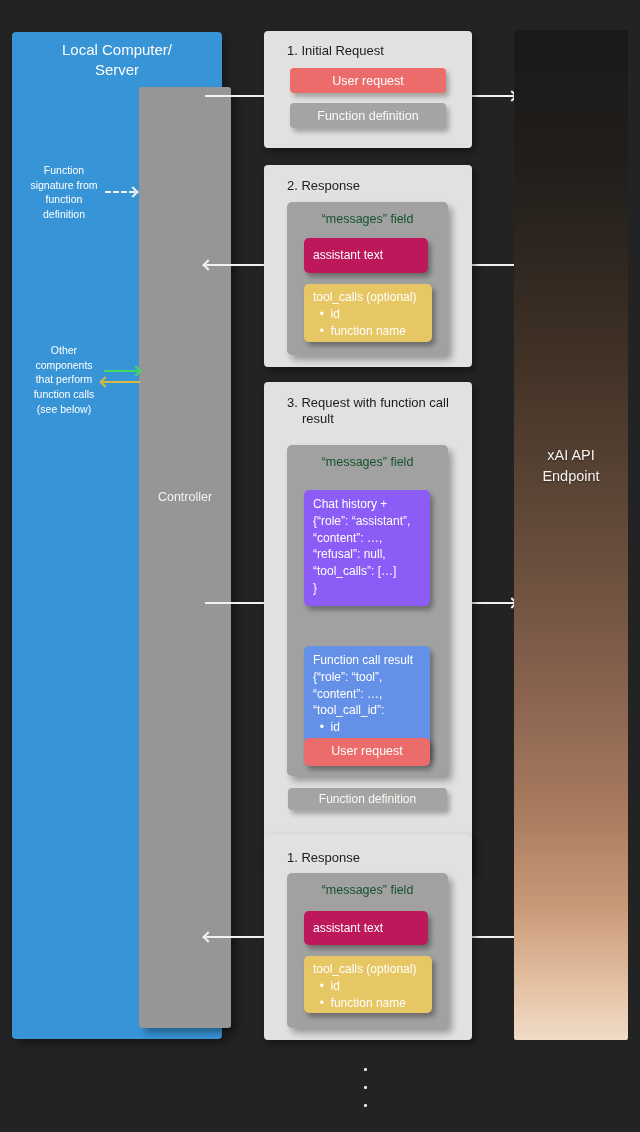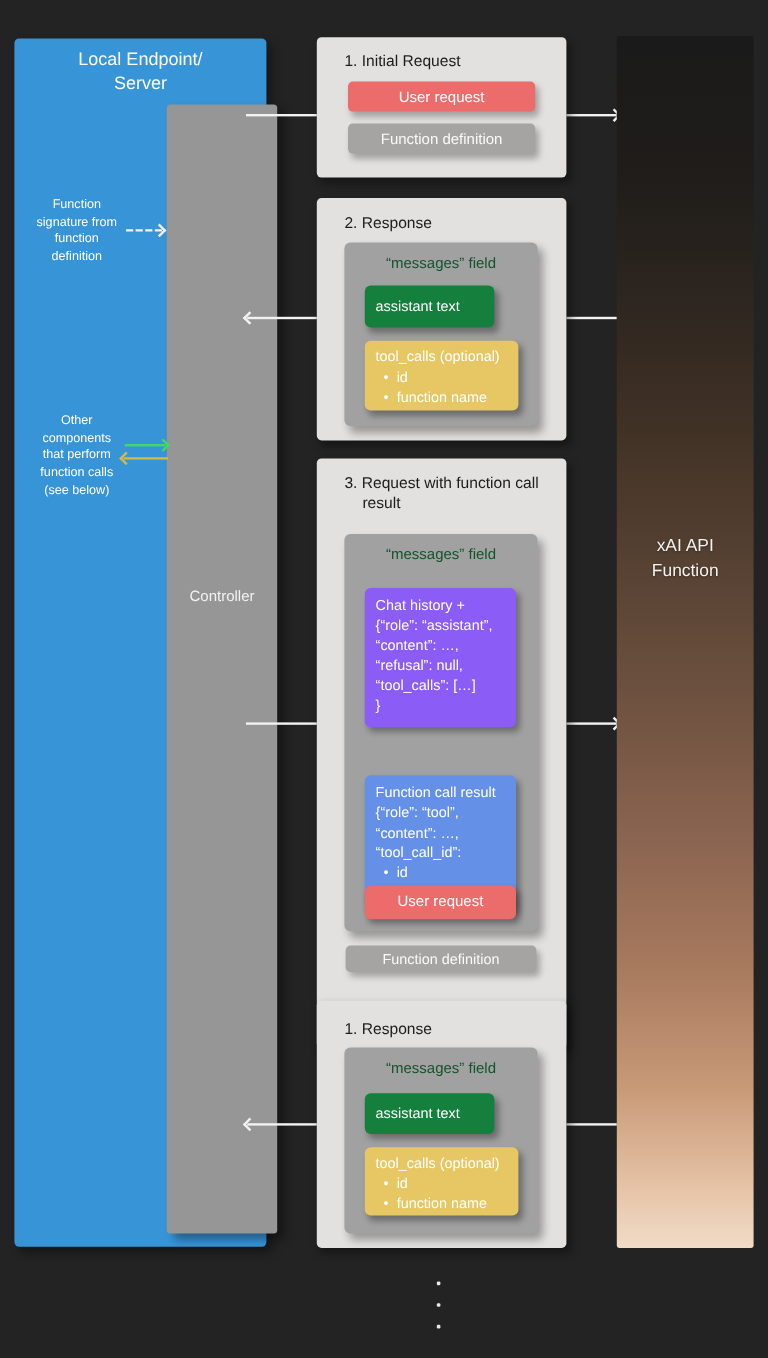--- a/index.html
+++ b/index.html
@@ -51,21 +51,21 @@
        font-size:12.5px;box-shadow:3px 4px 5px rgba(0,0,0,0.28);}
   .btn-red{background:#ec6c6c;color:#ffffff;}
   .btn-gray{background:#a5a4a2;}
 
   .msgbox{position:absolute;left:23px;width:161px;background:#a1a1a1;border-radius:5px;
           box-shadow:4px 5px 7px rgba(0,0,0,0.33);}
   .msglabel{text-align:center;color:#14532d;font-size:12.5px;margin-top:10px;}
 
   .cbox{position:absolute;left:17px;border-radius:5px;color:#ffffff;font-size:12px;
         line-height:1.4;box-shadow:3px 4px 5px rgba(0,0,0,0.33);box-sizing:border-box;}
-  .cbox-green{background:#15803d;width:108px;display:flex;align-items:center;padding-left:9px;text-align:right;}
+  .cbox-green{background:#be185d;width:124px;display:flex;align-items:center;padding-left:9px;text-align:right;}
   .cbox-yellow{background:#e7c763;width:128px;padding:5px 4px 5px 9px;}
   .cbox-tan{background:#8b5cf6;width:126px;padding:6px 4px 6px 9px;}
   .cbox-blue{background:#6590e8;width:126px;padding:6px 4px 6px 9px;}
   .cbox-red{background:#ec6c6c;width:126px;display:flex;align-items:center;
             justify-content:center;font-size:12.5px;}
   .btn-gray-sm{position:absolute;left:24px;width:159px;height:22px;border-radius:4px;
                background:#a5a4a2;display:flex;align-items:center;justify-content:center;
                color:#fbfaf9;font-size:12px;box-shadow:3px 4px 5px rgba(0,0,0,0.28);}
 
   
@@ -78,21 +78,21 @@
                   text-shadow:0 1px 2px rgba(0,0,0,0.4);}
 
   .dot{position:absolute;left:364px;width:3px;height:3px;background:#e8e8e8;border-radius:1px;}
 </style>
 </head>
 <body>
 
 <div id="canvas">
 
   <div class="panel-blue">
-    <div class="blue-title ml">Local Endpoint/
+    <div class="blue-title ml">Local Computer/
 Server</div>
     <div class="annotation ann-sig ml">Function
 signature from
 function
 definition</div>
     <div class="annotation ann-other ml">Other
 components
 that perform
 function calls
 (see below)</div>
@@ -172,20 +172,20 @@
       <div class="msglabel">“messages” field</div>
       <div class="cbox cbox-green" style="top:38px;height:34px;">assistant text</div>
       <div class="cbox cbox-yellow pw" style="top:83px;height:57px;">tool_calls (optional)
   •  id
   •  function name</div>
     </div>
   </div>
 
   <div class="endpoint">
     <div class="endpoint-label ml">xAI API
-Function</div>
+Endpoint</div>
   </div>
 
   <div class="dot" style="top:1068px;"></div>
   <div class="dot" style="top:1086px;"></div>
   <div class="dot" style="top:1104px;"></div>
 
 </div>
 
 </body></html>

